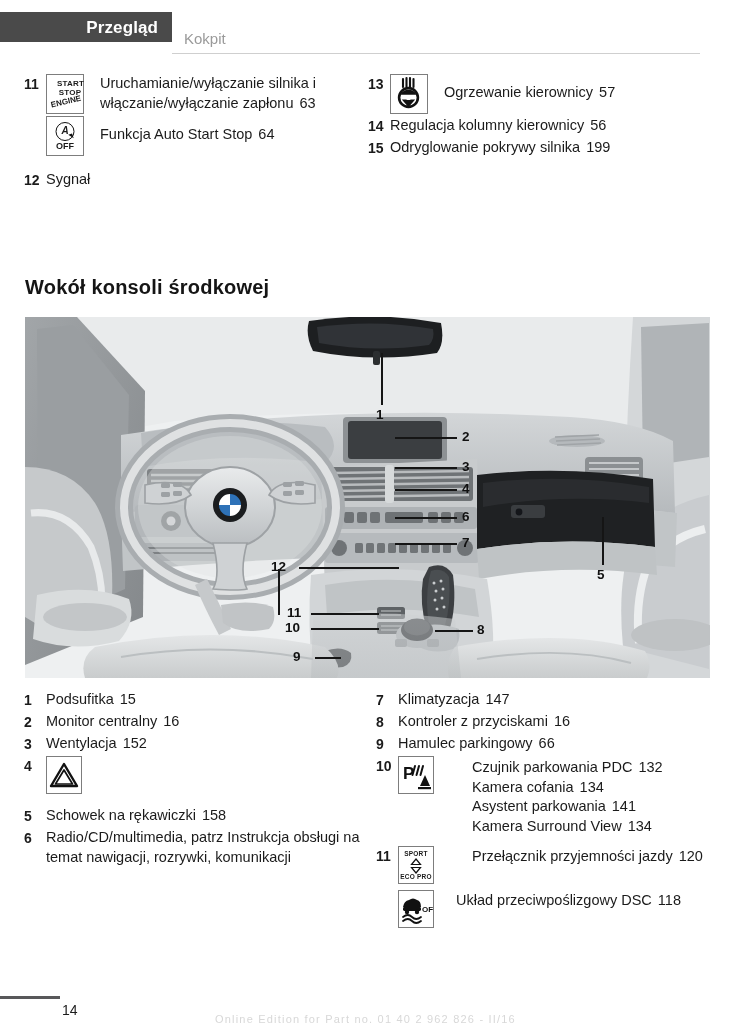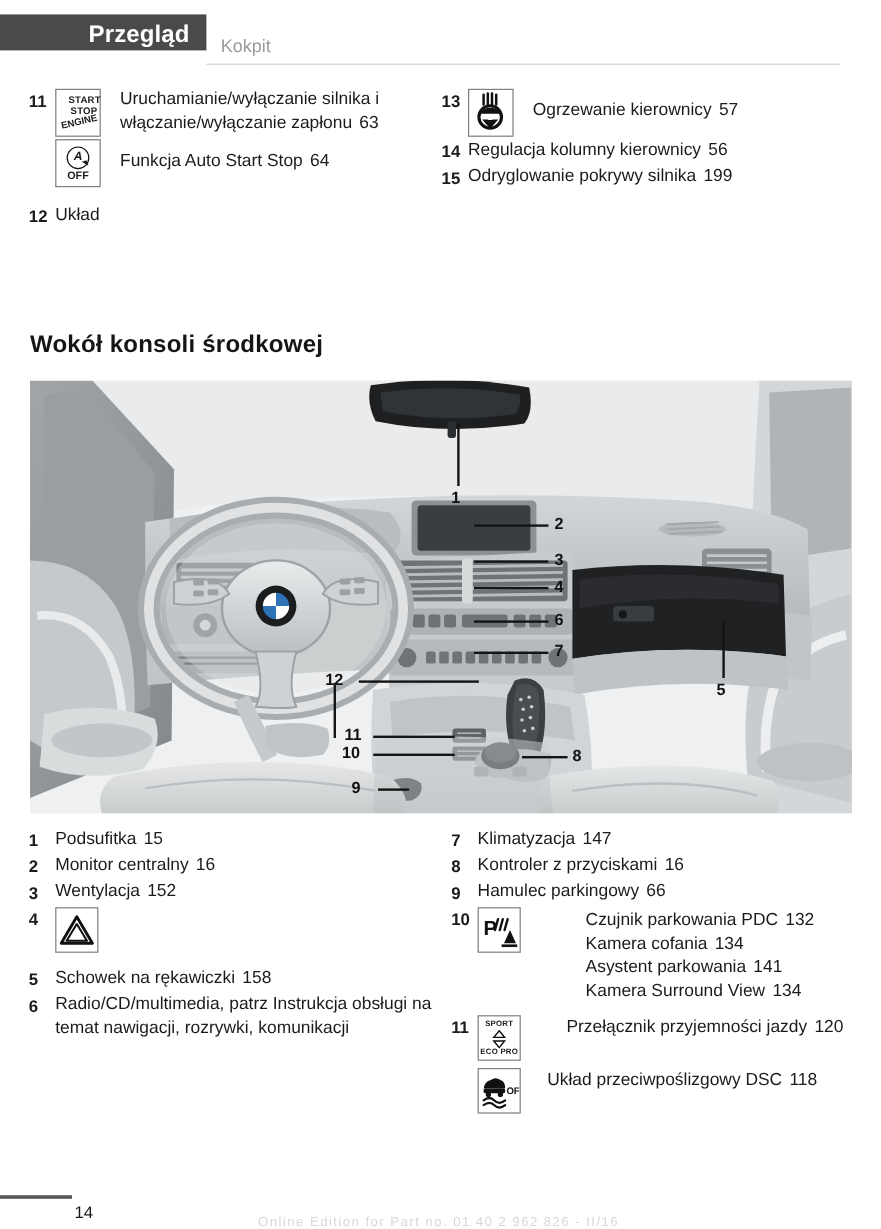--- a/index.html
+++ b/index.html
@@ -27,21 +27,21 @@
     position: absolute;
     left: 0; top: 0;
     width: 172px; height: 30px;
     background: #4a4a4a;
     box-sizing: border-box;
   }
   .tab-active-label {
     position: absolute;
     right: 14px; top: 6px;
     color: #ffffff;
-    font-size: 20px;
+    font-size: 17px;
     font-weight: bold;
     letter-spacing: .1px;
   }
   .tab-inactive-label {
     position: absolute;
     left: 184px; top: 18px;
     color: #9a9a9a;
     font-size: 15px;
     font-weight: normal;
   }
@@ -77,21 +77,20 @@
     padding-top: 1px;
   }
   .entry-text {
     font-size: 14.5px;
     line-height: 19.5px;
     flex: 1 1 auto;
   }
   .entry-sub {
     font-size: 14.5px;
     line-height: 19.5px;
-    margin-left: 16px;
   }
   .pg { margin-left: 6px; }
 
   
   .gbox {
     flex: 0 0 auto;
     width: 38px; height: 40px;
     border: 1px solid #7d7d7d;
     box-sizing: border-box;
     position: relative;
@@ -250,21 +249,21 @@
         <span class="autoOff">OFF</span>
       </span>
       <span class="entry-text" style="margin-left:16px; padding-top:9px;">
         <span>Funkcja Auto Start Stop</span><span class="pg">64</span>
       </span>
     </div>
 
     <div class="entry" style="margin-top:14px;">
       <span class="num">12</span>
       <span class="entry-text">
-        <span>Układ</span>
+        <span>Sygnał</span>
       </span>
     </div>
   </div>
 
   <div class="col-right">
 
     <div class="entry">
       <span class="num">13</span>
       <span class="gbox">
         <svg class="wheel-svg" width="36" height="38" viewBox="0 0 36 38" aria-hidden="true">

